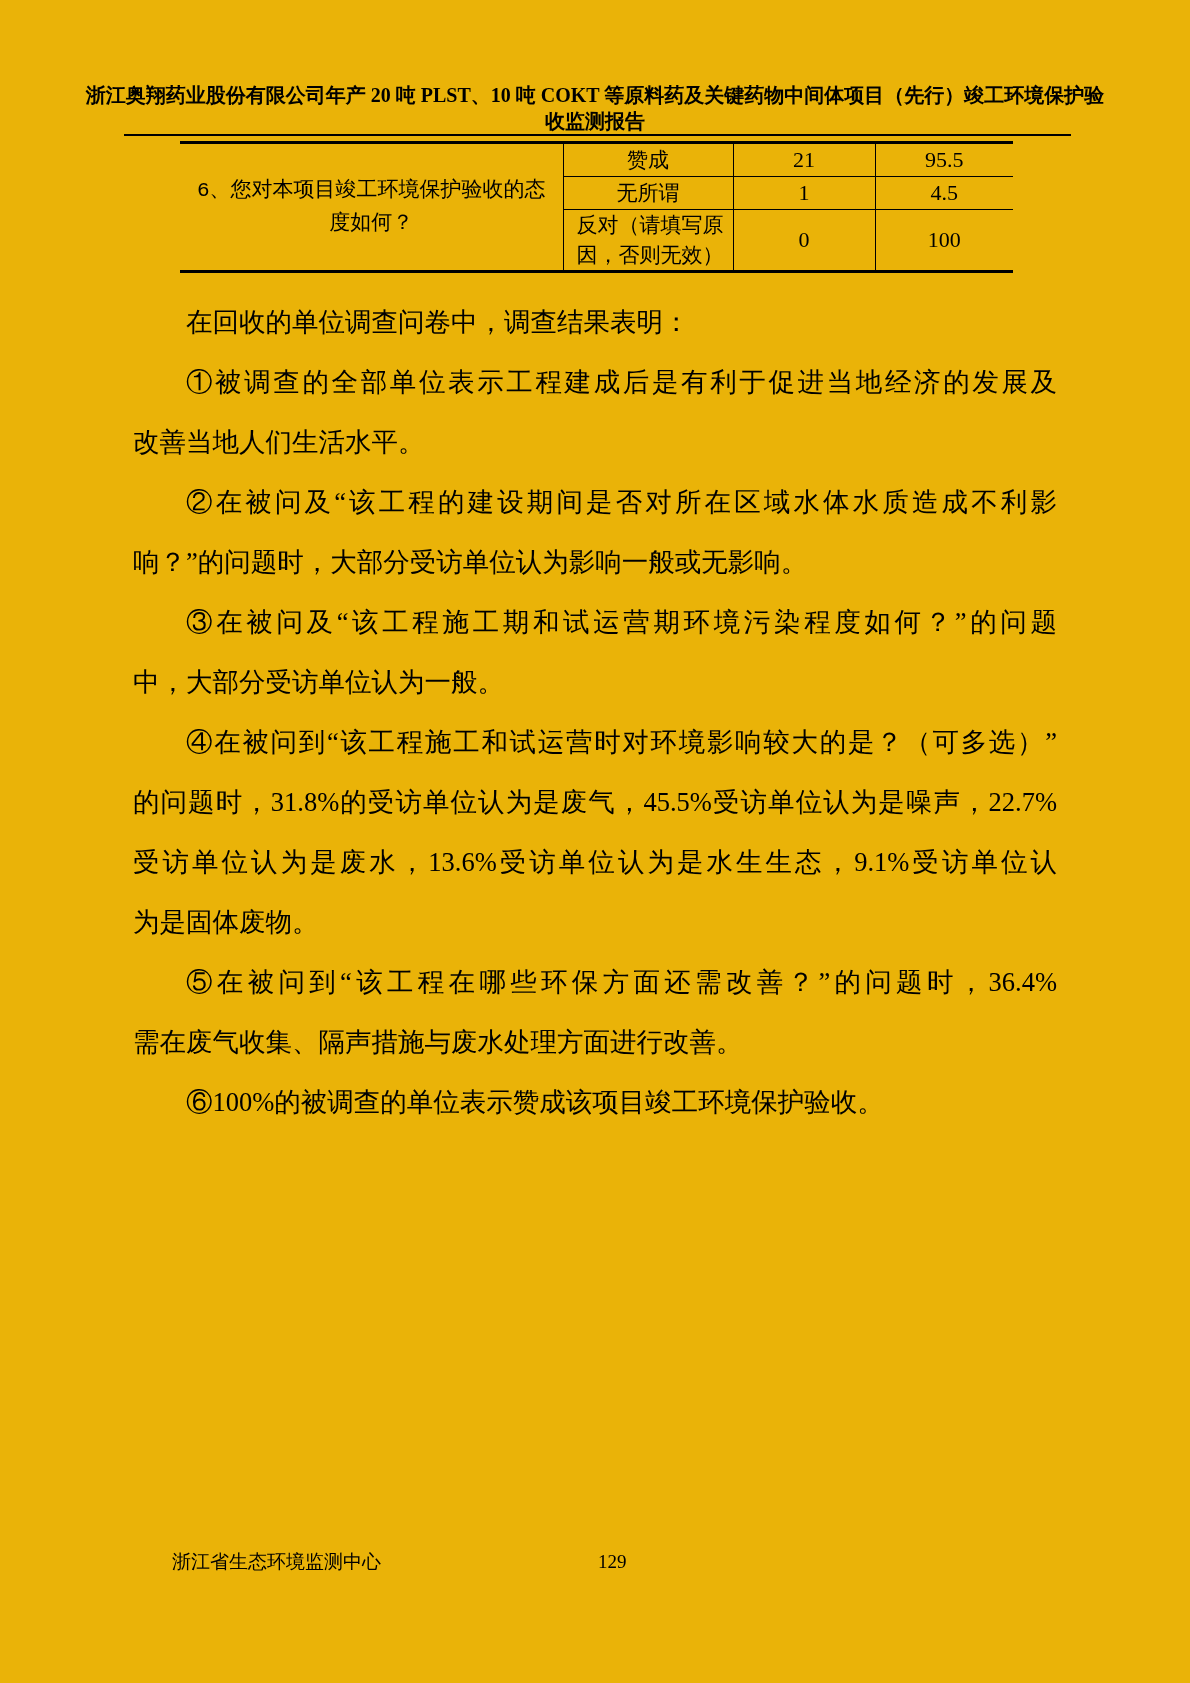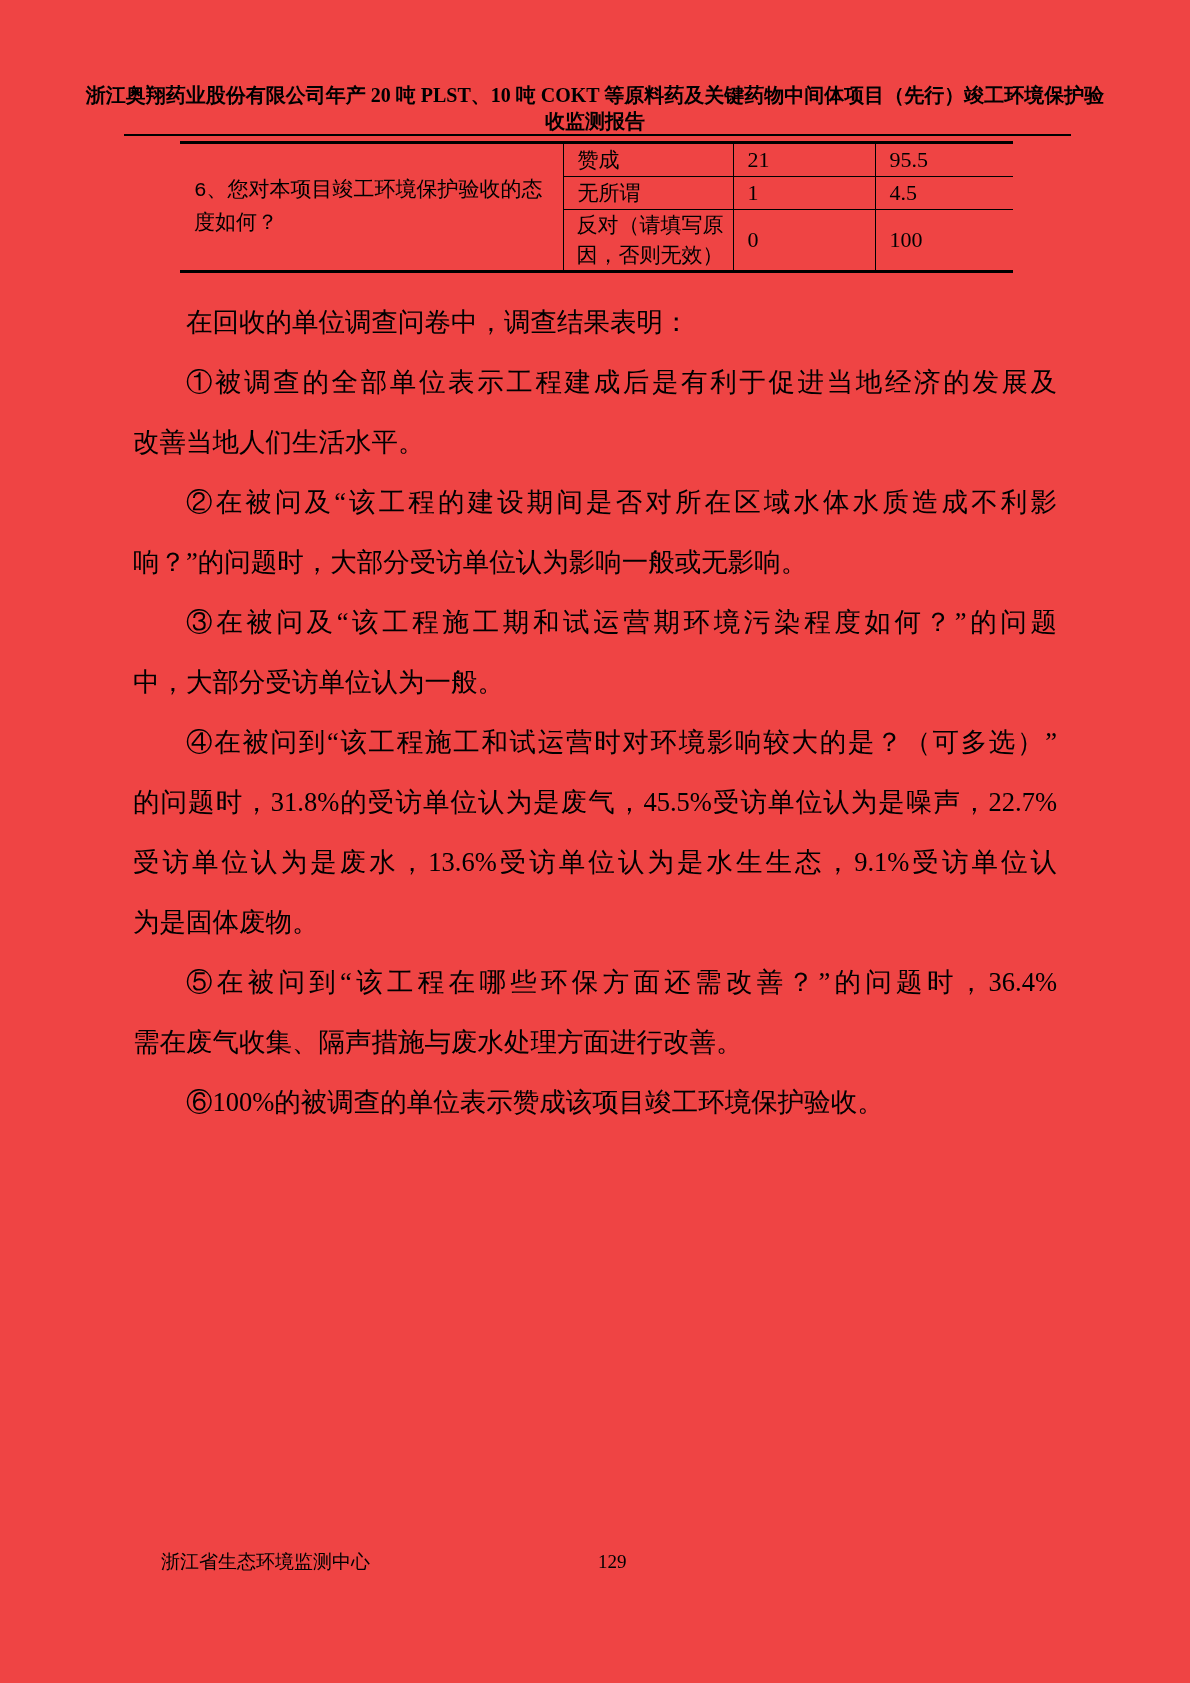--- a/index.html
+++ b/index.html
@@ -1,20 +1,20 @@
 <!DOCTYPE html>
 <html><head>
 <meta charset="utf-8">
 <style>
   html,body{margin:0;padding:0;background:#e8e8e8;}
   #page{
     position:relative;
     width:1190px;
     height:1683px;
-    background:#ef4444;
+    background:#eab308;
     margin:0 auto;
     font-family:"Liberation Serif","DejaVu Serif",serif;
     color:#000;
     overflow:hidden;
   }
   
   .header{
     position:absolute;
     top:82px;
     left:0;
@@ -40,23 +40,23 @@
     top:141px;
     width:833px;
     border-collapse:collapse;
     table-layout:fixed;
     border-top:3px solid #000;
     border-bottom:3px solid #000;
     font-size:21px;
   }
   .survey td{
     border:1px solid #000;
-    text-align:left;
+    text-align:center;
     vertical-align:middle;
-    padding:0 14px;
+    padding:0 8px;
     line-height:30px;
     overflow:hidden;
   }
   .survey td:first-child{border-left:none;}
   .survey td:last-child{border-right:none;}
   .survey .q{
     line-height:33px;
     font-size:21px;
     font-family:Liberation Mono, monospace;
   }
@@ -81,21 +81,21 @@
     overflow:hidden;
     text-align:justify;
     text-align-last:left;
     white-space:nowrap;
   }
   .ln.j{text-align-last:justify;}
   .ln.ind{text-indent:53px;}
   
   .footer-org{
     position:absolute;
-    left:161px;
+    left:172px;
     top:1551px;
     font-size:19px;
     line-height:22px;
   }
   .footer-page{
     position:absolute;
     left:598px;
     top:1551px;
     font-size:19px;
     line-height:22px;

